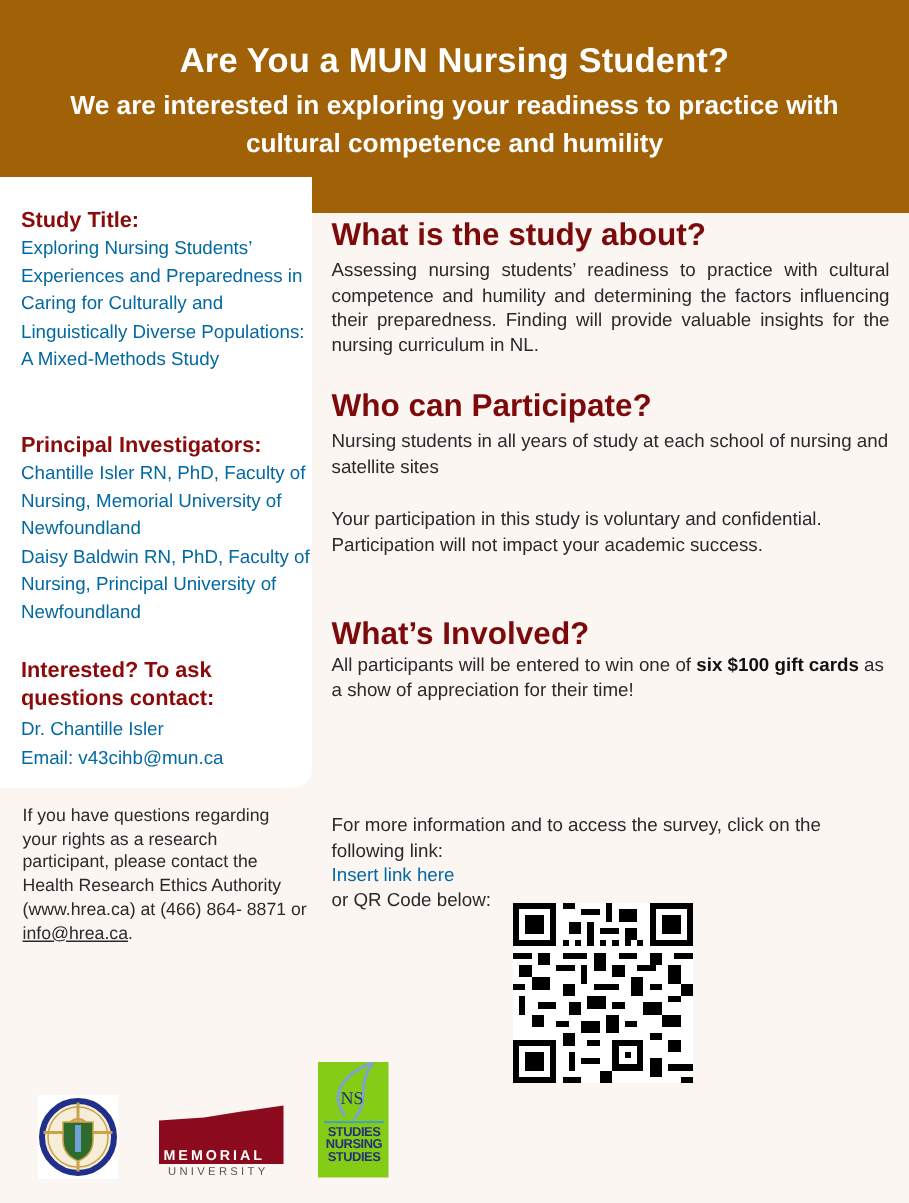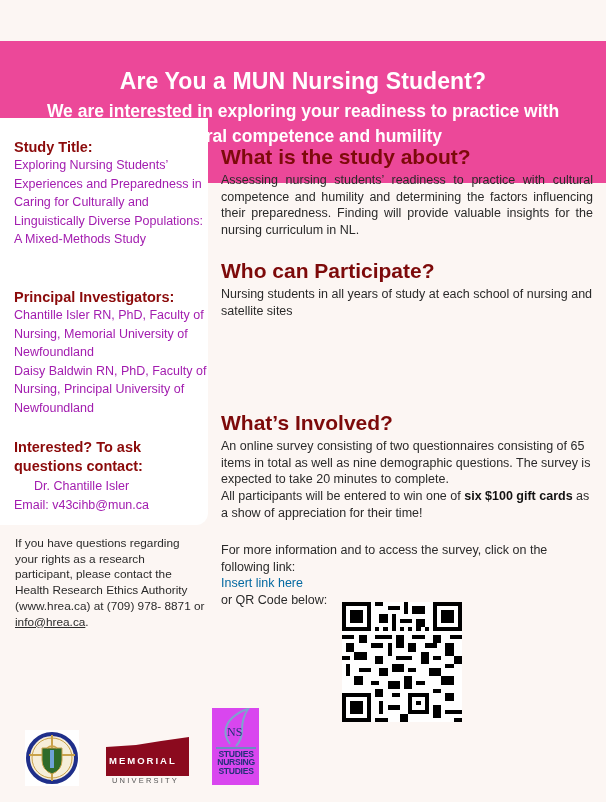--- a/index.html
+++ b/index.html
@@ -1,38 +1,38 @@
 <!DOCTYPE html>
 <html><head>
 <meta charset="utf-8">
 <style>
   * { box-sizing: border-box; margin: 0; padding: 0; }
   html, body { width: 606px; height: 802px; overflow: hidden; }
   body { background: #fcf6f3; font-family: "Liberation Sans", "DejaVu Sans", sans-serif; color: #222; position: relative; }
-  .header { position: absolute; left: 0; top: 0; width: 606px; height: 142px; background: #ec4899; color: #fff; text-align: center; margin-top: 41px; }
+  .header { position: absolute; left: 0; top: 0; width: 606px; height: 142px; background: #a16207; color: #fff; text-align: center; }
   .header h1 { font-size: 23px; font-weight: bold; margin-top: 27px; letter-spacing: 0.1px; }
   .header .sub { font-size: 17.5px; font-weight: bold; line-height: 25px; margin-top: 4px; padding: 0 32px; }
   .left-card { position: absolute; left: 0; top: 118px; width: 208px; height: 407px; background: #ffffff; border-bottom-right-radius: 12px; }
   .lblock { position: absolute; left: 14px; width: 198px; }
   .lh { color: #8b0a0a; font-weight: bold; font-size: 14.5px; line-height: 18px; }
-  .lt { font-size: 12.5px; line-height: 18.5px; color: #a21caf; }
+  .lt { font-size: 12.5px; line-height: 18.5px; color: #0369a1; }
   .ethics { position: absolute; left: 15px; top: 536px; width: 190px; font-size: 11.8px; line-height: 15.7px; color: #2a2a2a; }
   .ethics u { text-decoration: underline; }
   .rblock { position: absolute; left: 221px; width: 372px; }
   .rh { color: #7d0a0a; font-weight: bold; font-size: 21px; line-height: 24px; }
   .rt { font-size: 12.5px; line-height: 16.7px; color: #2a2a2a; margin-top: 3px; }
   .justify { text-align: justify; }
   .link { color: #0369a1; }
   b.bold { font-weight: bold; color: #111; }
   .qr { position: absolute; left: 342px; top: 602px; width: 120px; height: 120px; background: #fff; }
   .logo { position: absolute; }
   .seal { left: 25px; top: 730px; width: 54px; height: 56px; }
   .mun { left: 106px; top: 735px; width: 85px; height: 50px; }
-  .cns { left: 212px; top: 708px; width: 47px; height: 77px; background: #d946ef; }
-  .mun-text1 { position: absolute; left: 3px; top: 20px; font-size: 9.5px; color: #fff; letter-spacing: 2px; font-weight: bold; }
+  .cns { left: 212px; top: 708px; width: 47px; height: 77px; background: #84cc16; }
+  .mun-text1 { position: absolute; left: 3px; top: 30px; font-size: 9.5px; color: #fff; letter-spacing: 2px; font-weight: bold; }
   .mun-text2 { position: absolute; left: 6px; top: 41px; font-size: 7.5px; color: #555; letter-spacing: 2.2px; }
   .cns-text { position: absolute; left: 1px; top: 42px; width: 46px; text-align: center; font-size: 8.6px; font-weight: bold; line-height: 8.4px; color: #24307a; font-family: "Liberation Sans Narrow", "Liberation Sans", sans-serif; letter-spacing: -0.3px; }
 </style>
 </head>
 <body>
 
 <div class="header">
   <h1>Are You a MUN Nursing Student?</h1>
   <div class="sub">We are interested in exploring your readiness to practice with cultural competence and humility</div>
 </div>
@@ -45,45 +45,45 @@
 </div>
 
 <div class="lblock" style="top:288px;">
   <div class="lh">Principal Investigators:</div>
   <div class="lt">Chantille Isler RN, PhD, Faculty of Nursing, Memorial University of Newfoundland</div>
   <div class="lt">Daisy Baldwin RN, PhD, Faculty of Nursing, Principal University of Newfoundland</div>
 </div>
 
 <div class="lblock" style="top:438px;">
   <div class="lh" style="line-height:19px;">Interested? To ask questions contact:</div>
-  <div class="lt" style="margin-top:1px;margin-left:20px;">Dr. Chantille Isler</div>
+  <div class="lt" style="margin-top:1px;">Dr. Chantille Isler</div>
   <div class="lt">Email: v43cihb@mun.ca</div>
 </div>
 
 <div class="ethics">
-  <span>If you have questions regarding your rights as a research participant, please contact the Health Research Ethics Authority (www.hrea.ca) at (709) 978- 8871 or</span>
+  <span>If you have questions regarding your rights as a research participant, please contact the Health Research Ethics Authority (www.hrea.ca) at (466) 864- 8871 or</span>
   <u>info@hrea.ca</u><span>.</span>
 </div>
 
 <div class="rblock" style="top:145px;">
   <div class="rh">What is the study about?</div>
   <div class="rt justify">Assessing nursing students’ readiness to practice with cultural competence and humility and determining the factors influencing their preparedness. Finding will provide valuable insights for the nursing curriculum in NL.</div>
 </div>
 
 <div class="rblock" style="top:259px;">
   <div class="rh">Who can Participate?</div>
   <div class="rt">Nursing students in all years of study at each school of nursing and satellite sites</div>
 </div>
 
 <div class="rblock" style="top:335px;">
+  <div class="rt">Your participation in this study is voluntary and confidential. Participation will not impact your academic success.</div>
 </div>
 
 <div class="rblock" style="top:411px;">
   <div class="rh">What’s Involved?</div>
-  <div class="rt">An online survey consisting of two questionnaires consisting of 65 items in total as well as nine demographic questions. The survey is expected to take 20 minutes to complete.</div>
   <div class="rt" style="margin-top:0;"><span>All participants will be entered to win one of </span><b class="bold">six $100 gift cards</b><span> as a show of appreciation for their time!</span></div>
 </div>
 
 <div class="rblock" style="top:539px;">
   <div class="rt">For more information and to access the survey, click on the following link:</div>
   <div class="rt link" style="margin-top:0;">Insert link here</div>
   <div class="rt" style="margin-top:0;">or QR Code below:</div>
 </div>
 
 <div class="qr">

